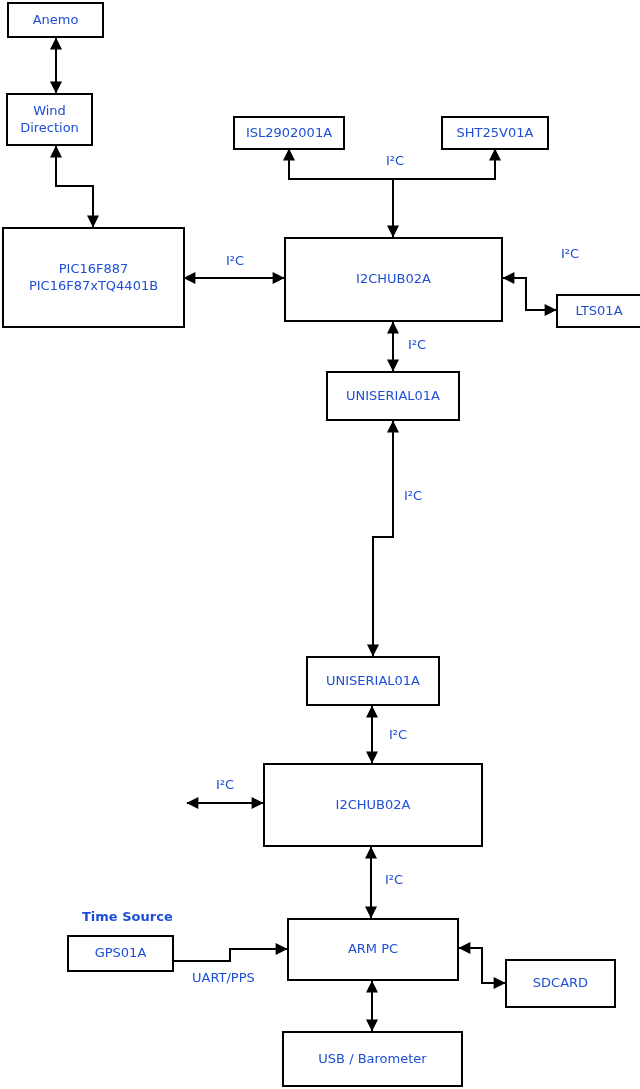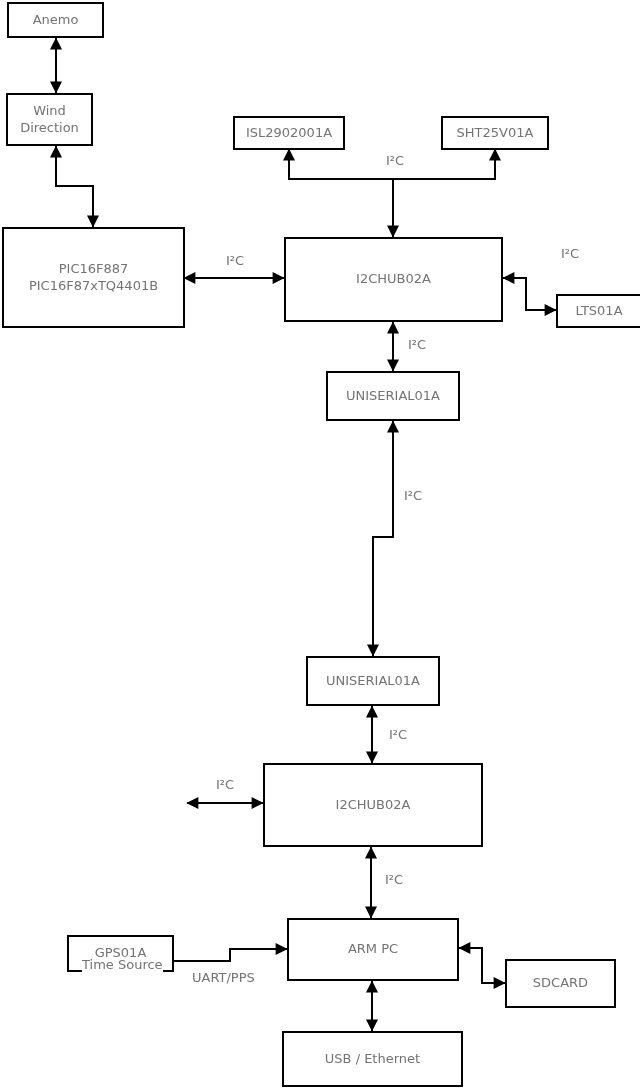--- a/index.html
+++ b/index.html
@@ -1,21 +1,21 @@
 <!DOCTYPE html>
 <html><head>
 <meta charset="utf-8">
 <style>
   html,body{margin:0;padding:0;background:#ffffff;}
   #canvas{
     position:relative;
     width:640px;height:1089px;
     background:#ffffff;
     font-family:"DejaVu Sans","Liberation Sans",sans-serif;
-    color:#737373;
+    color:#1d4ed8;
     overflow:hidden;
   }
   #edges{position:absolute;left:0;top:0;width:640px;height:1089px;}
   .node{
     position:absolute;
     box-sizing:border-box;
     border:2px solid #000000;
     background:#ffffff;
     display:flex;align-items:center;justify-content:center;
     text-align:center;
@@ -80,35 +80,35 @@
 
 
   <div class="node" style="left:263px;top:763px;width:220px;height:84px;">I2CHUB02A</div>
 
   <div class="node" style="left:67px;top:935px;width:107px;height:37px;text-align:right;">GPS01A</div>
 
   <div class="node" style="left:287px;top:918px;width:172px;height:63px;">ARM PC</div>
 
   <div class="node" style="left:505px;top:959px;width:111px;height:49px;">SDCARD</div>
 
-  <div class="node" style="left:282px;top:1031px;width:181px;height:56px;">USB / Ethernet</div>
+  <div class="node" style="left:282px;top:1031px;width:181px;height:56px;">USB / Barometer</div>
 
   <span class="edge-label" style="left:386px;top:153px;">I²C</span>
 
   <span class="edge-label" style="left:226px;top:253px;">I²C</span>
 
   <span class="edge-label" style="left:561px;top:246px;">I²C</span>
 
   <span class="edge-label" style="left:408px;top:337px;">I²C</span>
 
   <span class="edge-label" style="left:404px;top:488px;">I²C</span>
 
   <span class="edge-label" style="left:389px;top:727px;">I²C</span>
 
   <span class="edge-label" style="left:216px;top:777px;">I²C</span>
 
   <span class="edge-label" style="left:385px;top:872px;">I²C</span>
 
-  <span class="edge-label" style="left:82px;top:957px;">Time Source</span>
+  <span class="edge-label" style="left:82px;top:909px;font-weight:bold;">Time Source</span>
 
   <span class="edge-label" style="left:192px;top:970px;">UART/PPS</span>
 
 </div>
 
 </body></html>

